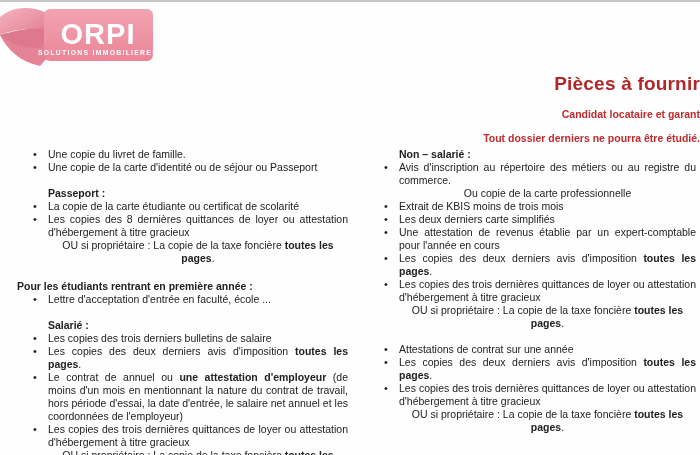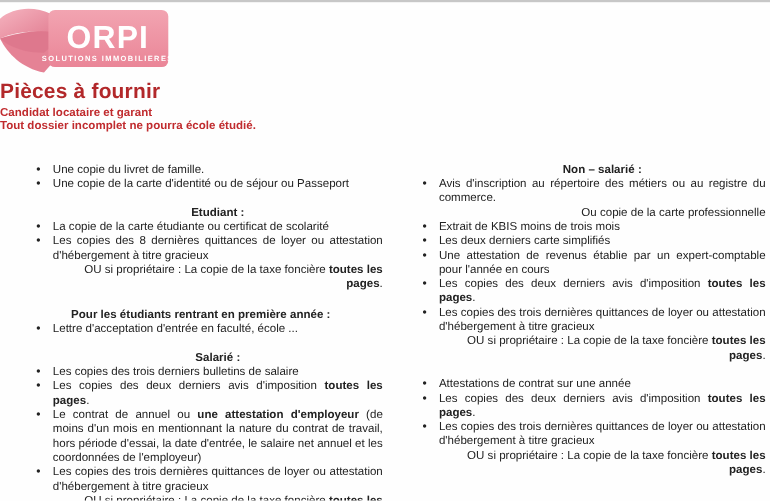--- a/index.html
+++ b/index.html
@@ -4,34 +4,34 @@
 <style>
   html,body{margin:0;padding:0;}
   body{
     width:700px;height:455px;position:relative;overflow:hidden;
     background:#fefefe;
     font-family:"Liberation Sans","DejaVu Sans",sans-serif;
     font-size:10.5px;line-height:13px;color:#222;
   }
   .top-line{position:absolute;top:0;left:0;width:700px;height:2px;background:#c7c7c7;}
   .logo{position:absolute;top:4px;left:0;width:155px;height:66px;}
-  .header{position:absolute;top:72px;left:0;width:700px;text-align:left;}
+  .header{position:absolute;top:72px;left:0;width:700px;text-align:right;}
   .title{font-size:19px;font-weight:bold;color:#b2282a;line-height:24px;letter-spacing:.2px;}
-  .sub{font-size:10.5px;font-weight:bold;color:#c02b2e;line-height:12px;}
+  .sub{font-size:10.5px;font-weight:bold;color:#c02b2e;line-height:12px;margin-top:12px;}
   .col{position:absolute;top:148px;}
   .col-left{left:15px;width:333px;}
   .col-right{left:366px;width:330px;}
   .block{margin-bottom:13px;}
   .block.flush-extra{margin-top:15px;}
-  .heading{font-weight:bold;padding-left:33px;text-align:center;}
+  .heading{font-weight:bold;padding-left:33px;}
   .heading.flush{padding-left:2px;}
   ul.blist{margin:0;padding:0;list-style:none;}
   ul.blist li{position:relative;padding-left:33px;text-align:justify;}
   ul.blist li::before{content:"\2022";position:absolute;left:18px;top:0;font-size:11px;}
-  .after{text-align:right;}
+  .after{text-align:center;}
   .b{font-weight:bold;}
 </style>
 </head>
 <body>
 
 <div class="top-line"></div>
 
 <svg class="logo" viewBox="0 0 155 66" xmlns="http://www.w3.org/2000/svg">
   <defs>
     <linearGradient id="plateGrad" x1="0" y1="0" x2="0" y2="1">
@@ -49,36 +49,36 @@
     <path d="M47 25 C 30 23, 14 27, 0 31 C 10 40, 24 44, 40 44 L 47 38 Z" fill="#d97186" opacity="0.55"></path>
   </g>
   <rect x="44" y="5" width="109" height="52" rx="6" fill="url(#plateGrad)"></rect>
   <text x="98" y="40" text-anchor="middle" fill="#ffffff" style="font-family:'Liberation Sans',sans-serif;font-weight:bold;font-size:29px;letter-spacing:1px;">ORPI</text>
   <text x="98" y="51" text-anchor="middle" fill="#ffffff" style="font-family:'Liberation Sans',sans-serif;font-weight:bold;font-size:6.8px;letter-spacing:1.3px;">SOLUTIONS IMMOBILIERES</text>
 </svg>
 
 <div class="header">
   <div class="title">Pièces à fournir</div>
   <div class="sub">Candidat locataire et garant</div>
-  <div class="sub">Tout dossier incomplet ne pourra école étudié.</div>
+  <div class="sub">Tout dossier derniers ne pourra être étudié.</div>
 </div>
 
 <div class="col col-left" id="col-left">
     <div class="block">
       <ul class="blist">
         <li>
           <div class="li-text"><span>Une copie du livret de famille.</span></div>
         </li>
         <li>
           <div class="li-text"><span>Une copie de la carte d'identité ou de séjour ou Passeport</span></div>
         </li>
       </ul>
     </div>
     <div class="block">
-      <div class="heading">Etudiant :</div>
+      <div class="heading">Passeport :</div>
       <ul class="blist">
         <li>
           <div class="li-text"><span>La copie de la carte étudiante ou certificat de scolarité</span></div>
         </li>
         <li>
           <div class="li-text"><span>Les copies des 8 dernières quittances de loyer ou attestation d'hébergement à titre gracieux</span></div>
           <div class="after"><span>OU si propriétaire : La copie de la taxe foncière </span><span class="b">toutes les pages</span><span>.</span></div>
         </li>
       </ul>
     </div>

